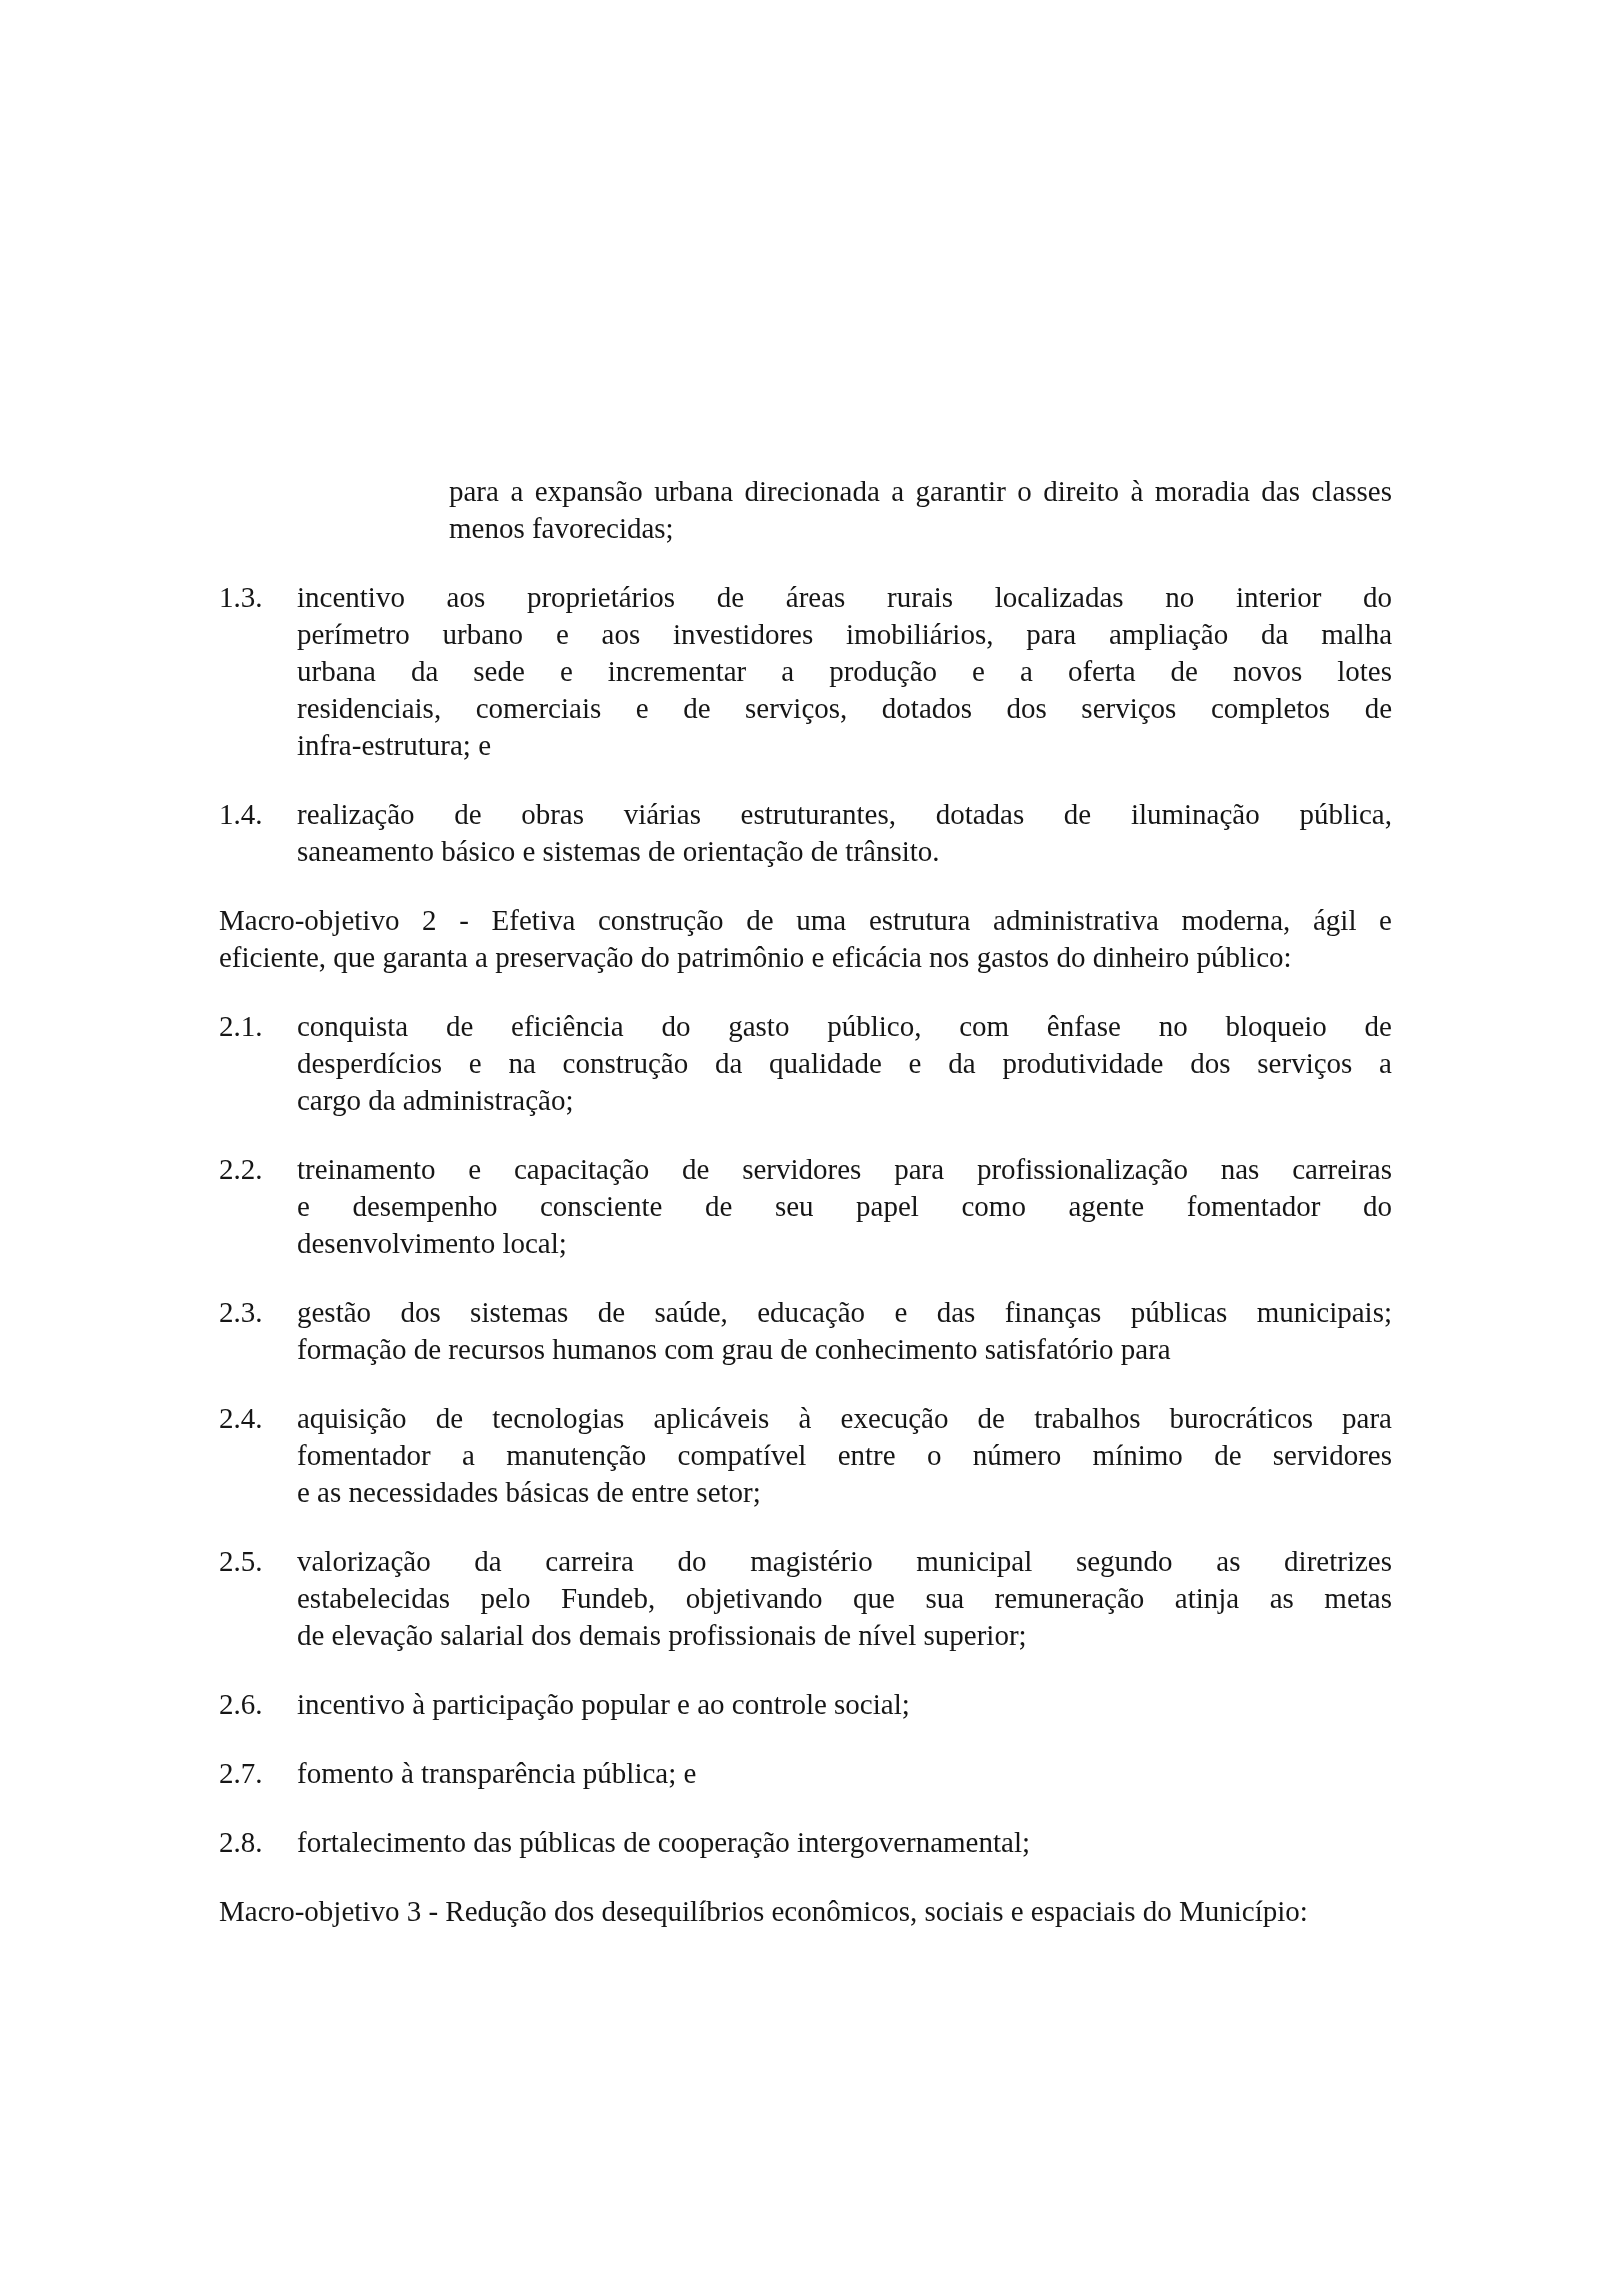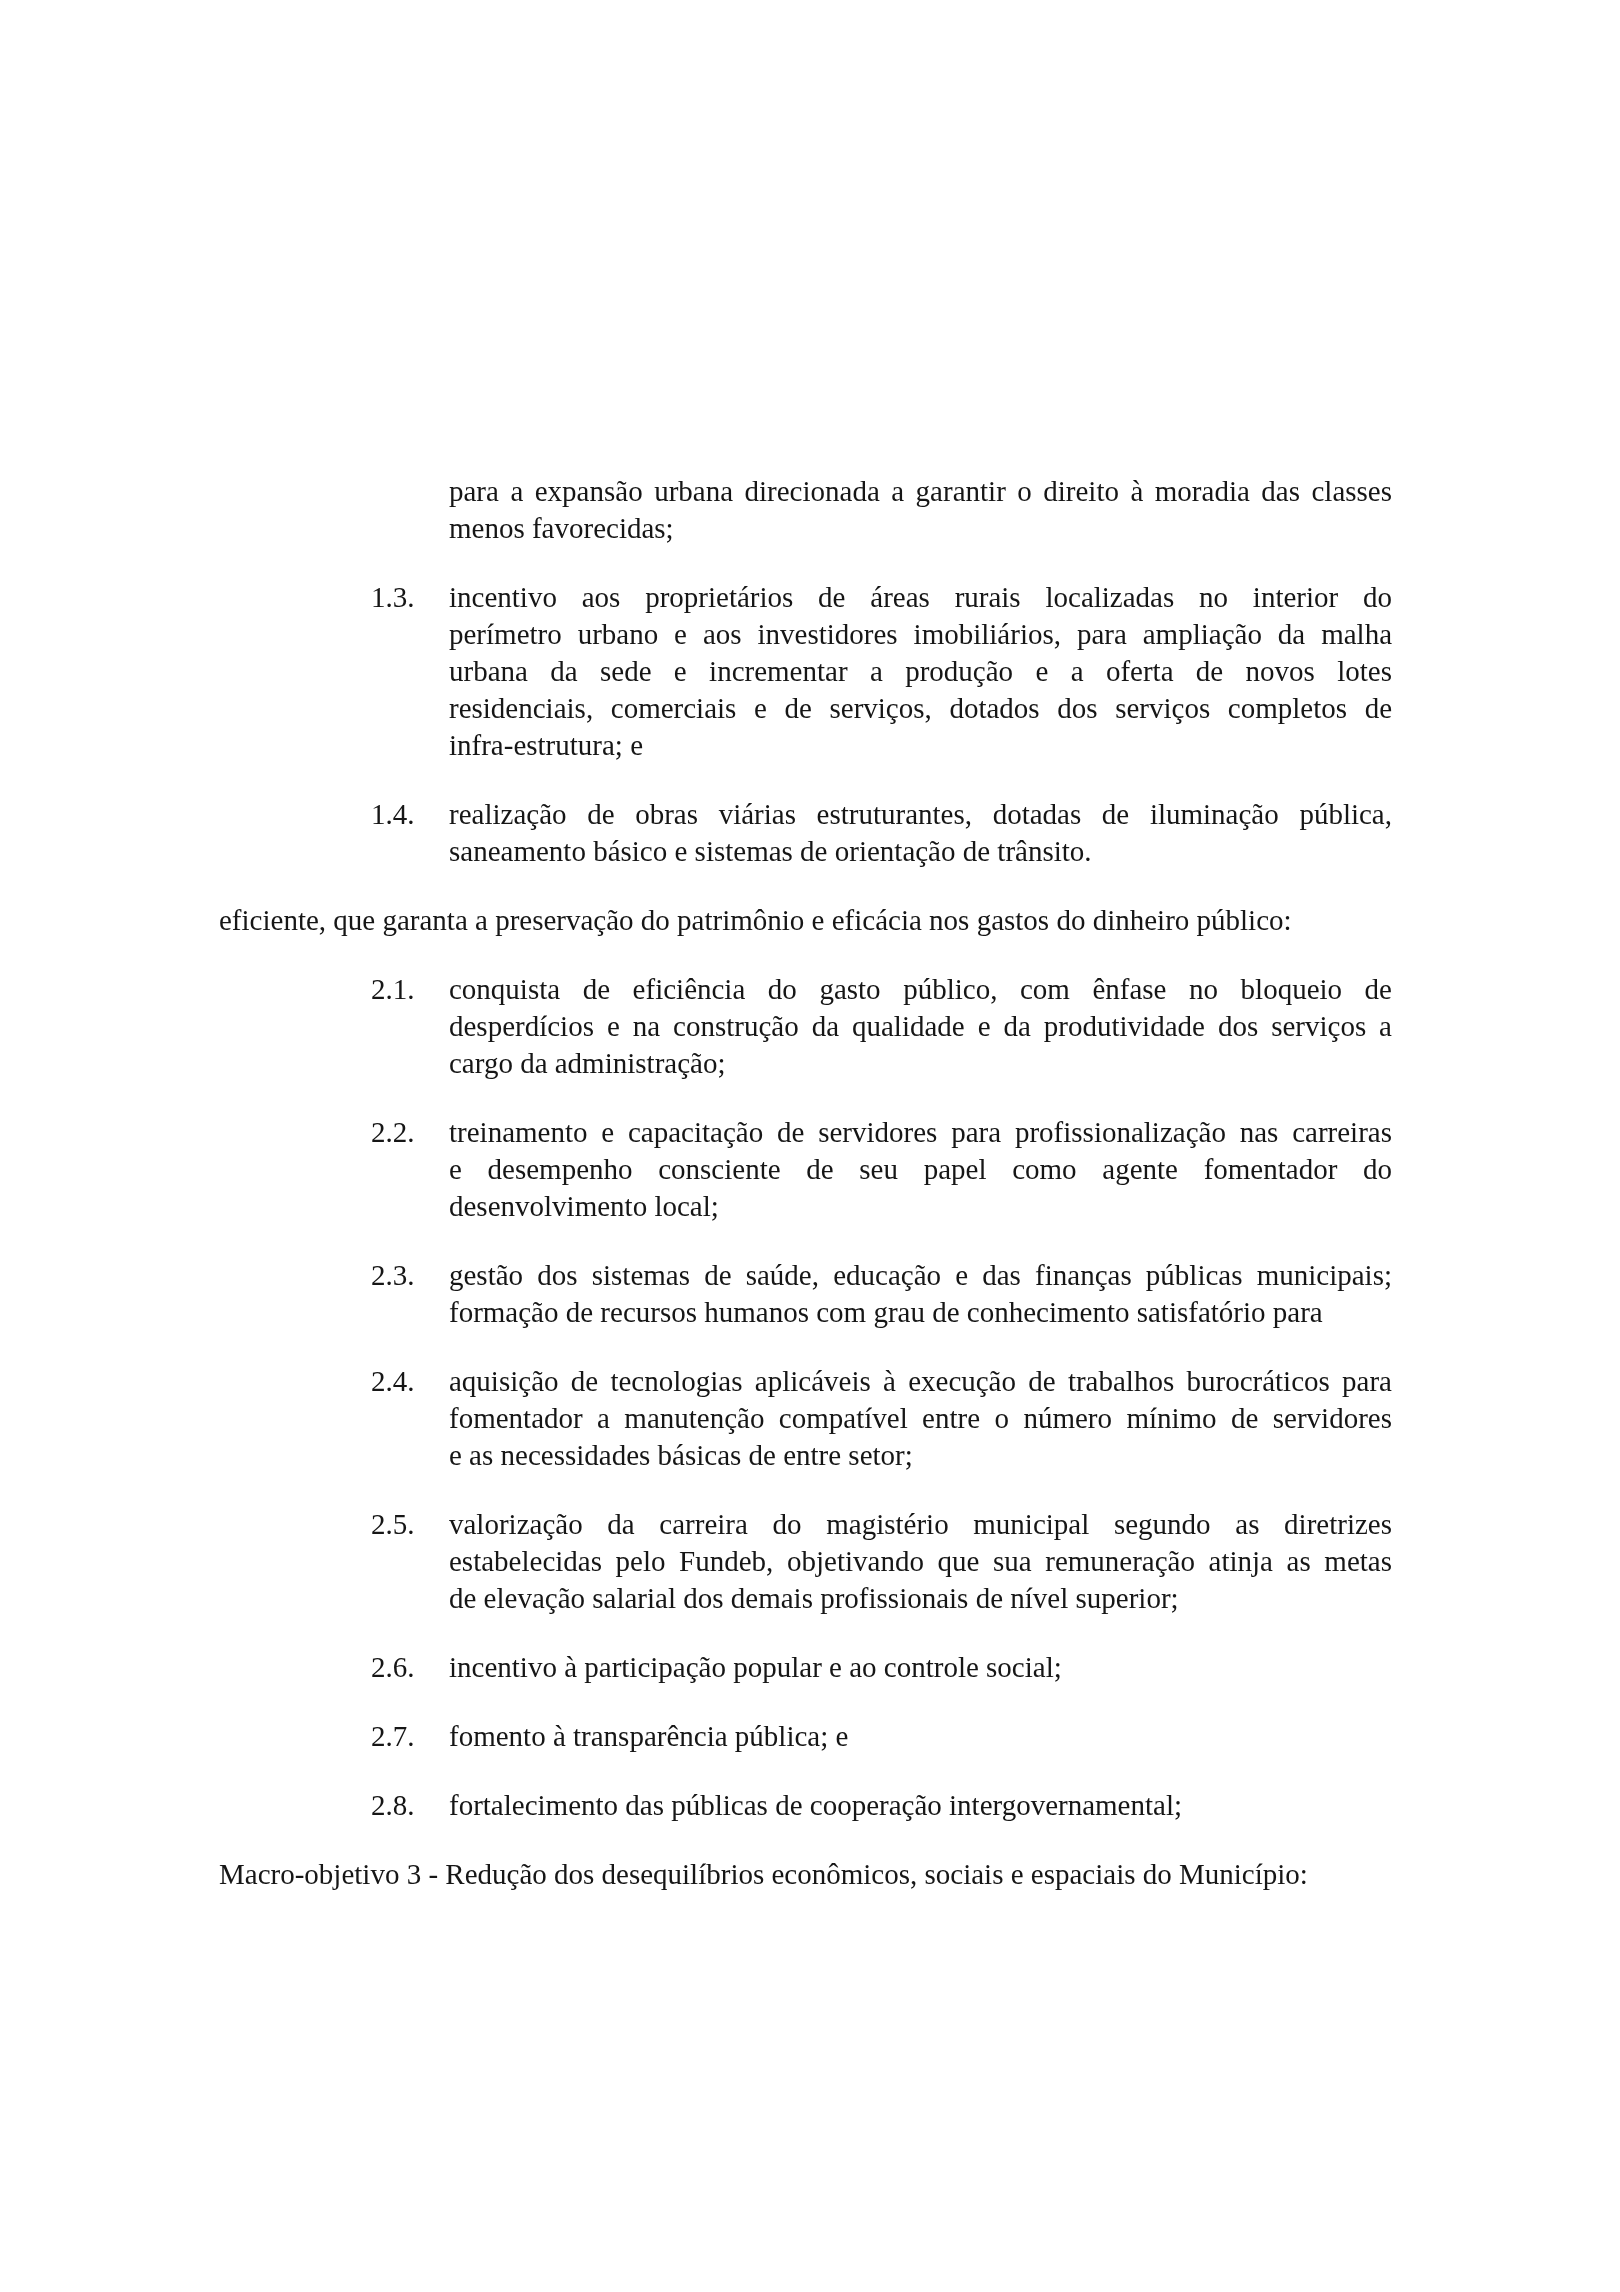--- a/index.html
+++ b/index.html
@@ -41,21 +41,20 @@
   .continuation {
     margin-left: 230px;
   }
   
   .item {
     display: flex;
     align-items: flex-start;
   }
   .item .num {
     flex: 0 0 78px;
-    margin-left: 152px;
     text-align: left;
   }
   .item .body {
     flex: 1 1 auto;
     min-width: 0;
   }
   
   .macro {
     margin-left: 0;
   }
@@ -80,20 +79,21 @@
         </div>
   </div>
       <div class="block item">
     <span class="num">1.4.</span>
     <div class="body lines">
           <div class="line">realização de obras viárias estruturantes, dotadas de iluminação pública,</div>
           <div class="line">saneamento básico e sistemas de orientação de trânsito.</div>
         </div>
   </div>
       <div class="block macro lines">
+        <div class="line">Macro-objetivo 2 - Efetiva construção de uma estrutura administrativa moderna, ágil e</div>
         <div class="line">eficiente, que garanta a preservação do patrimônio e eficácia nos gastos do dinheiro público:</div>
       </div>
       <div class="block item">
     <span class="num">2.1.</span>
     <div class="body lines">
           <div class="line">conquista de eficiência do gasto público, com ênfase no bloqueio de</div>
           <div class="line">desperdícios e na construção da qualidade e da produtividade dos serviços a</div>
           <div class="line">cargo da administração;</div>
         </div>
   </div>

